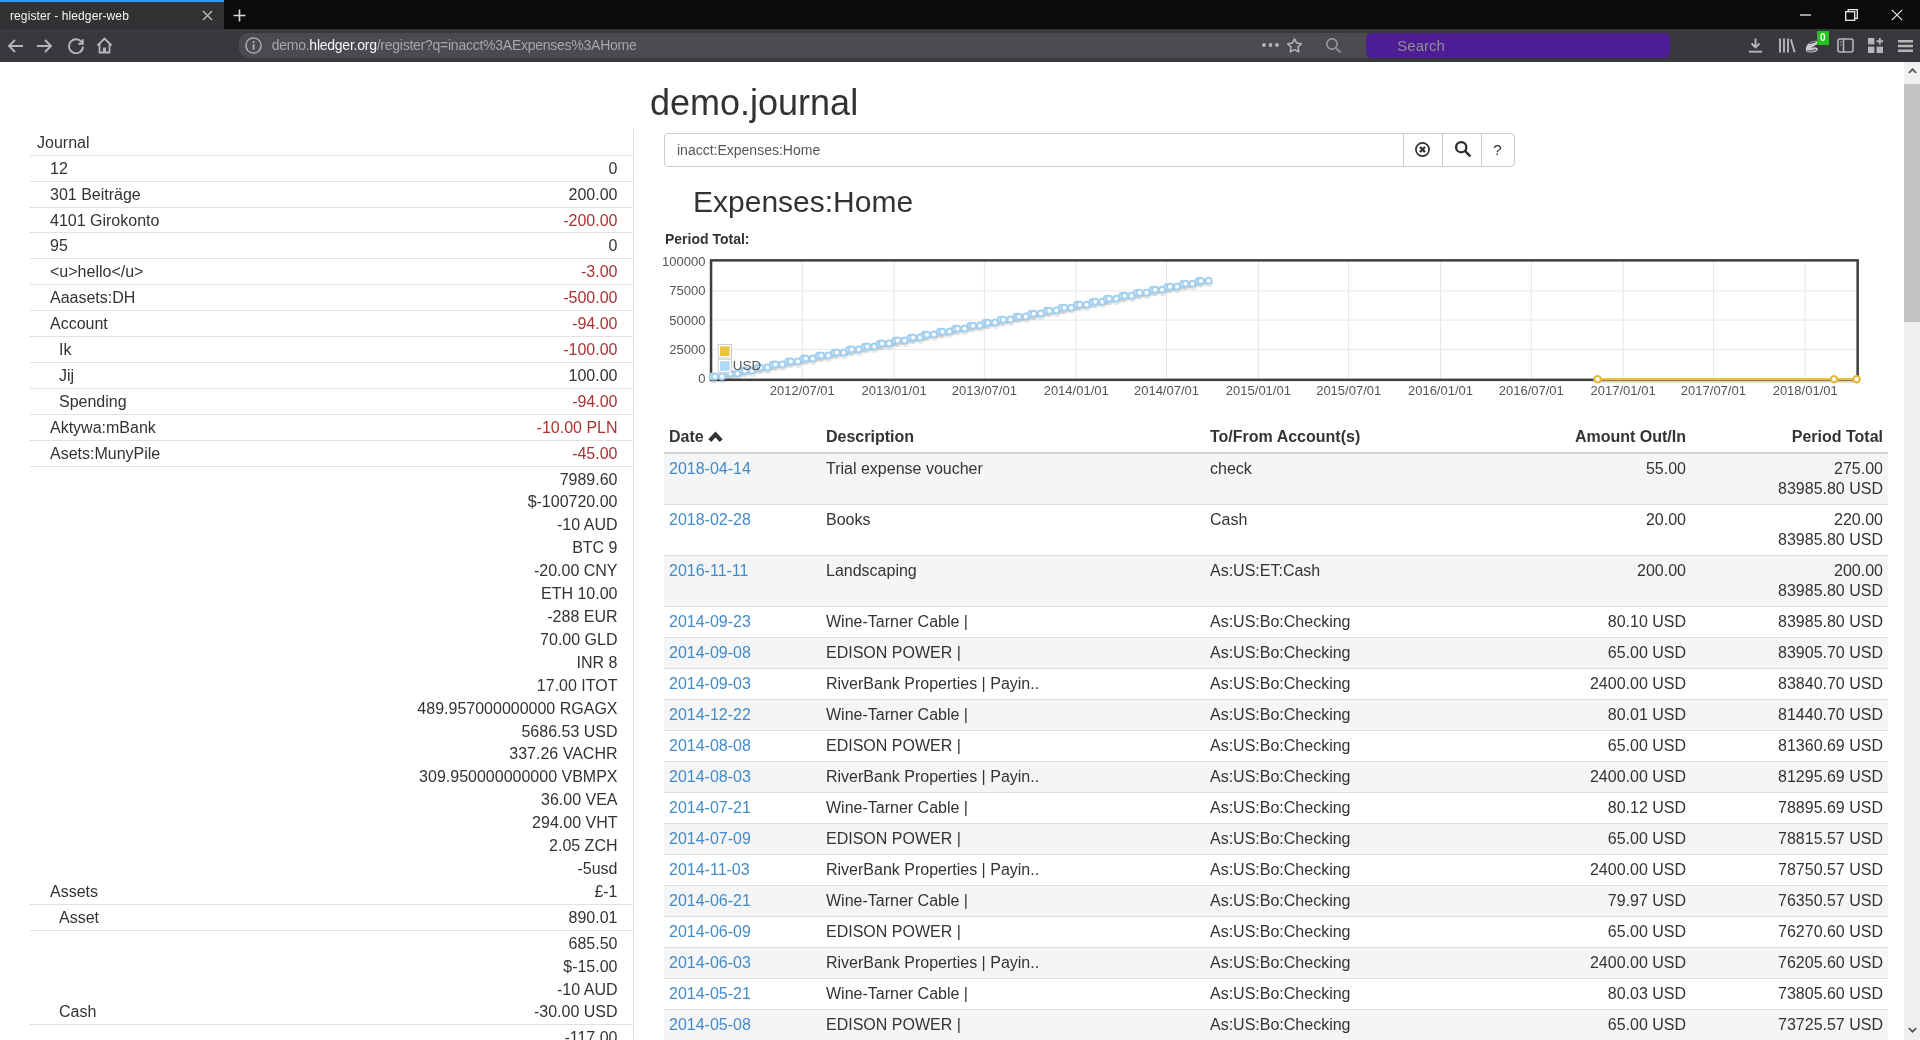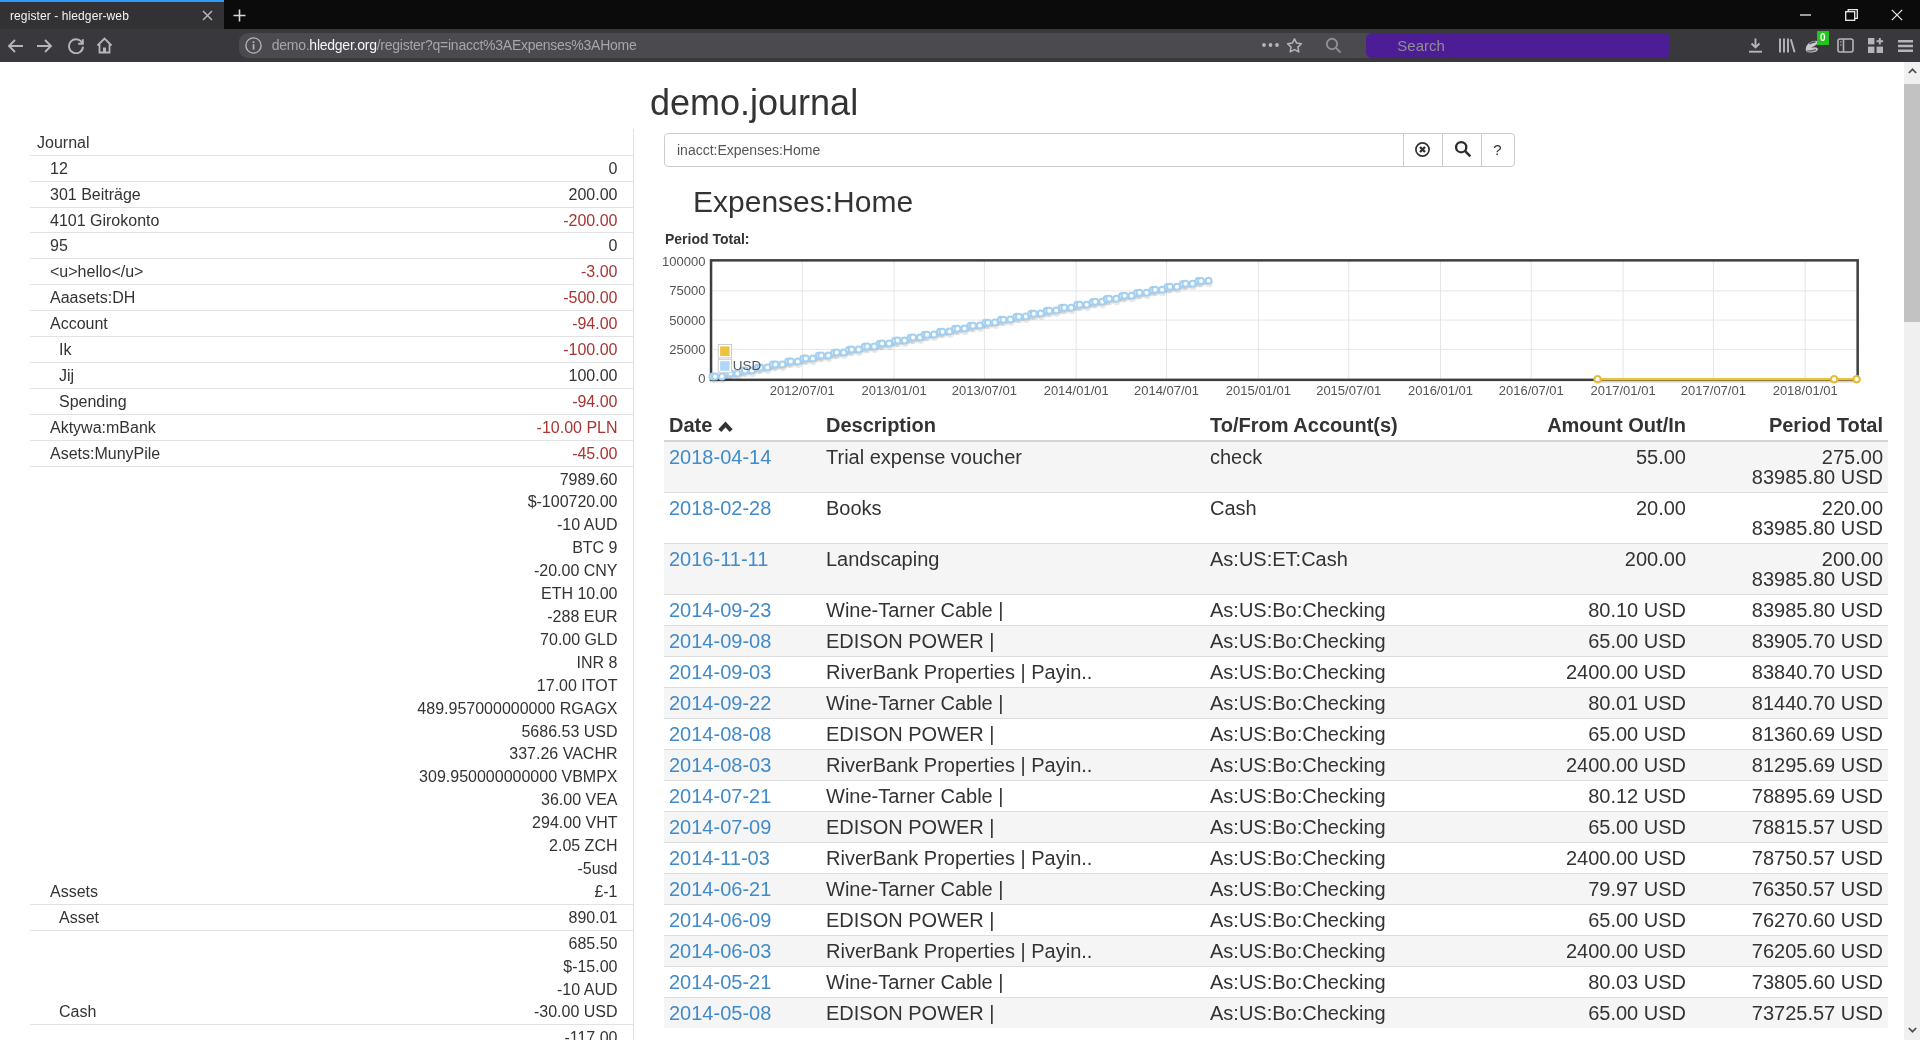--- a/index.html
+++ b/index.html
@@ -27,22 +27,22 @@
 .side .l1 { padding-left:20.5px; }
 .side .l2 { padding-left:29.5px; }
 .neg { color:#a33; }
 #sform { position:absolute; left:664px; top:70.5px; height:34px; }
 #sinput { position:absolute; left:0; top:0; width:713.5px; height:20px; padding:6px 12px; border:1px solid #ccc;
   border-radius:4px 0 0 4px; font-size:14px; line-height:20px; color:#555; background:#fff; }
 .sbtn { position:absolute; top:0; height:32px; background:#fff; border:1px solid #ccc; }
 h2 { position:absolute; left:665px; top:125.4px; font-size:30px; line-height:30px; font-weight:normal; color:#333;margin-left:28px; }
 #ptot { position:absolute; left:665px; top:166.7px; font-size:14px; line-height:20px; font-weight:bold; color:#333; }
 #chart { position:absolute; left:660px; top:190px; }
-.reg { position:absolute; left:664px; top:348px; width:1224px; border-collapse:collapse; table-layout:fixed;
-  font-size:20px; line-height:20px; color:#333; }
+.reg { position:absolute; left:664px; top:360px; width:1224px; border-collapse:collapse; table-layout:fixed;
+  font-size:16px; line-height:20px; color:#333; }
 .reg th { text-align:left; font-weight:bold; padding:5px; border-bottom:2px solid #d4d4d4; }
 .reg td { padding:5px; border-top:1px solid #ddd; vertical-align:top; overflow:hidden; }
 .reg .r { text-align:right; }
 .reg tbody tr:nth-child(odd) { background:#f5f5f5; }
 .reg a { color:#428bca; text-decoration:none; }
 </style></head>
 <body>
 <div id="tabbar"></div>
 <div id="tab">
     <span>register - hledger-web</span>
@@ -523,21 +523,21 @@
           <td class="r">83905.70 USD</td>
         </tr>
 <tr>
           <td><a>2014-09-03</a></td>
           <td>RiverBank Properties | Payin..</td>
           <td>As:US:Bo:Checking</td>
           <td class="r">2400.00 USD</td>
           <td class="r">83840.70 USD</td>
         </tr>
 <tr>
-          <td><a>2014-09-22</a></td>
+          <td><a>2014-12-22</a></td>
           <td>Wine-Tarner Cable |</td>
           <td>As:US:Bo:Checking</td>
           <td class="r">80.01 USD</td>
           <td class="r">81440.70 USD</td>
         </tr>
 <tr>
           <td><a>2014-08-08</a></td>
           <td>EDISON POWER |</td>
           <td>As:US:Bo:Checking</td>
           <td class="r">65.00 USD</td>

